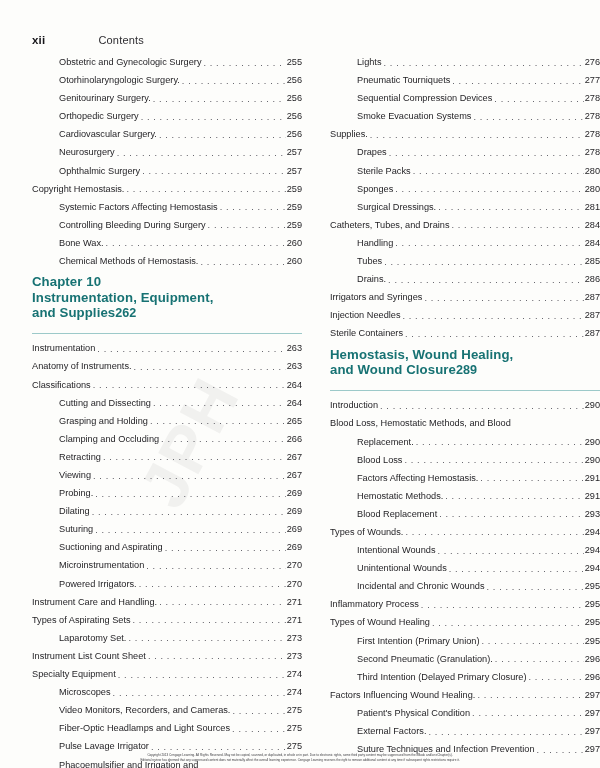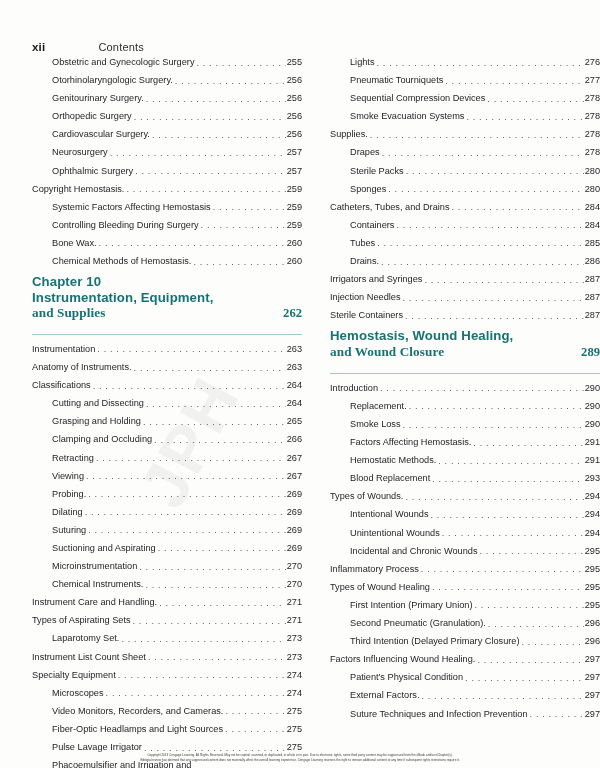--- a/index.html
+++ b/index.html
@@ -32,21 +32,21 @@
     transform: rotate(-62deg);
     font-family: "Liberation Sans", sans-serif;
     font-size: 66px;
     font-weight: bold;
     color: #8d8d8d;
     letter-spacing: 2px;
     white-space: nowrap;
   }
   .hdr {
     position: absolute;
-    top: 41px;
+    top: 34px;
     left: 32px;
     z-index: 3;
     display: flex;
     align-items: baseline;
     justify-content: center;
   }
   .hdr .folio {
     font-weight: bold;
     font-size: 11.5px;
     color: #17161a;
@@ -102,21 +102,21 @@
     color: #53525a;
   }
   .entry .pg {
     flex: 0 0 auto;
     padding-left: 1px;
     font-size: 9.2px;
     color: #1f1e22;
   }
   
   .lvl1 { margin-left: 0px; }
-  .lvl2 { margin-left: 20px; }
+  .lvl2 { margin-left: 27px; }
 
   
   .wrapline {
     font-size: 9.2px;
     line-height: 10px;
     color: #1f1e22;
     margin-bottom: 8.1px;
     white-space: nowrap;
   }
 
@@ -126,22 +126,21 @@
   .chapblock .chap-title-line {
     color: #177273;
     font-weight: bold;
     font-size: 13.2px;
     line-height: 15.4px;
     letter-spacing: 0.1px;
   }
   .chapblock .titlerow {
     display: flex;
     align-items: baseline;
-    justify-content: space-between;
-    font-family: Liberation Serif, serif;
+    justify-content: flex-start;
   }
   .chapblock .chap-page {
     color: #177273;
     font-weight: bold;
     font-size: 12.6px;
   }
   .chap-rule {
     border: 0;
     border-top: 1.1px solid #9cc9c9;
     margin: 5px 0 9px 0;
@@ -311,21 +310,21 @@
             <span class="txt">Suctioning and Aspirating</span>
             <span class="leader"></span>
             <span class="pg">269</span>
           </div>
           <div class="entry lvl2">
             <span class="txt">Microinstrumentation</span>
             <span class="leader"></span>
             <span class="pg">270</span>
           </div>
           <div class="entry lvl2">
-            <span class="txt">Chemical Instruments.</span>
+            <span class="txt">Powered Irrigators.</span>
             <span class="leader"></span>
             <span class="pg">270</span>
           </div>
           <div class="entry lvl1">
             <span class="txt">Instrument Care and Handling.</span>
             <span class="leader"></span>
             <span class="pg">271</span>
           </div>
           <div class="entry lvl1">
             <span class="txt">Types of Aspirating Sets</span>
@@ -406,27 +405,32 @@
           <div class="entry lvl2">
             <span class="txt">Sterile Packs</span>
             <span class="leader"></span>
             <span class="pg">280</span>
           </div>
           <div class="entry lvl2">
             <span class="txt">Sponges</span>
             <span class="leader"></span>
             <span class="pg">280</span>
           </div>
+          <div class="entry lvl2">
+            <span class="txt">Surgical Dressings.</span>
+            <span class="leader"></span>
+            <span class="pg">281</span>
+          </div>
           <div class="entry lvl1">
             <span class="txt">Catheters, Tubes, and Drains</span>
             <span class="leader"></span>
             <span class="pg">284</span>
           </div>
           <div class="entry lvl2">
-            <span class="txt">Containers</span>
+            <span class="txt">Handling</span>
             <span class="leader"></span>
             <span class="pg">284</span>
           </div>
           <div class="entry lvl2">
             <span class="txt">Tubes</span>
             <span class="leader"></span>
             <span class="pg">285</span>
           </div>
           <div class="entry lvl2">
             <span class="txt">Drains.</span>
@@ -458,27 +462,28 @@
         </div>
       </div>
       <hr class="chap-rule">
 
       <div>
           <div class="entry lvl1">
             <span class="txt">Introduction</span>
             <span class="leader"></span>
             <span class="pg">290</span>
           </div>
+          <div class="wrapline lvl1">Blood Loss, Hemostatic Methods, and Blood</div>
           <div class="entry lvl2">
             <span class="txt">Replacement.</span>
             <span class="leader"></span>
             <span class="pg">290</span>
           </div>
           <div class="entry lvl2">
-            <span class="txt">Smoke Loss</span>
+            <span class="txt">Blood Loss</span>
             <span class="leader"></span>
             <span class="pg">290</span>
           </div>
           <div class="entry lvl2">
             <span class="txt">Factors Affecting Hemostasis.</span>
             <span class="leader"></span>
             <span class="pg">291</span>
           </div>
           <div class="entry lvl2">
             <span class="txt">Hemostatic Methods.</span>

